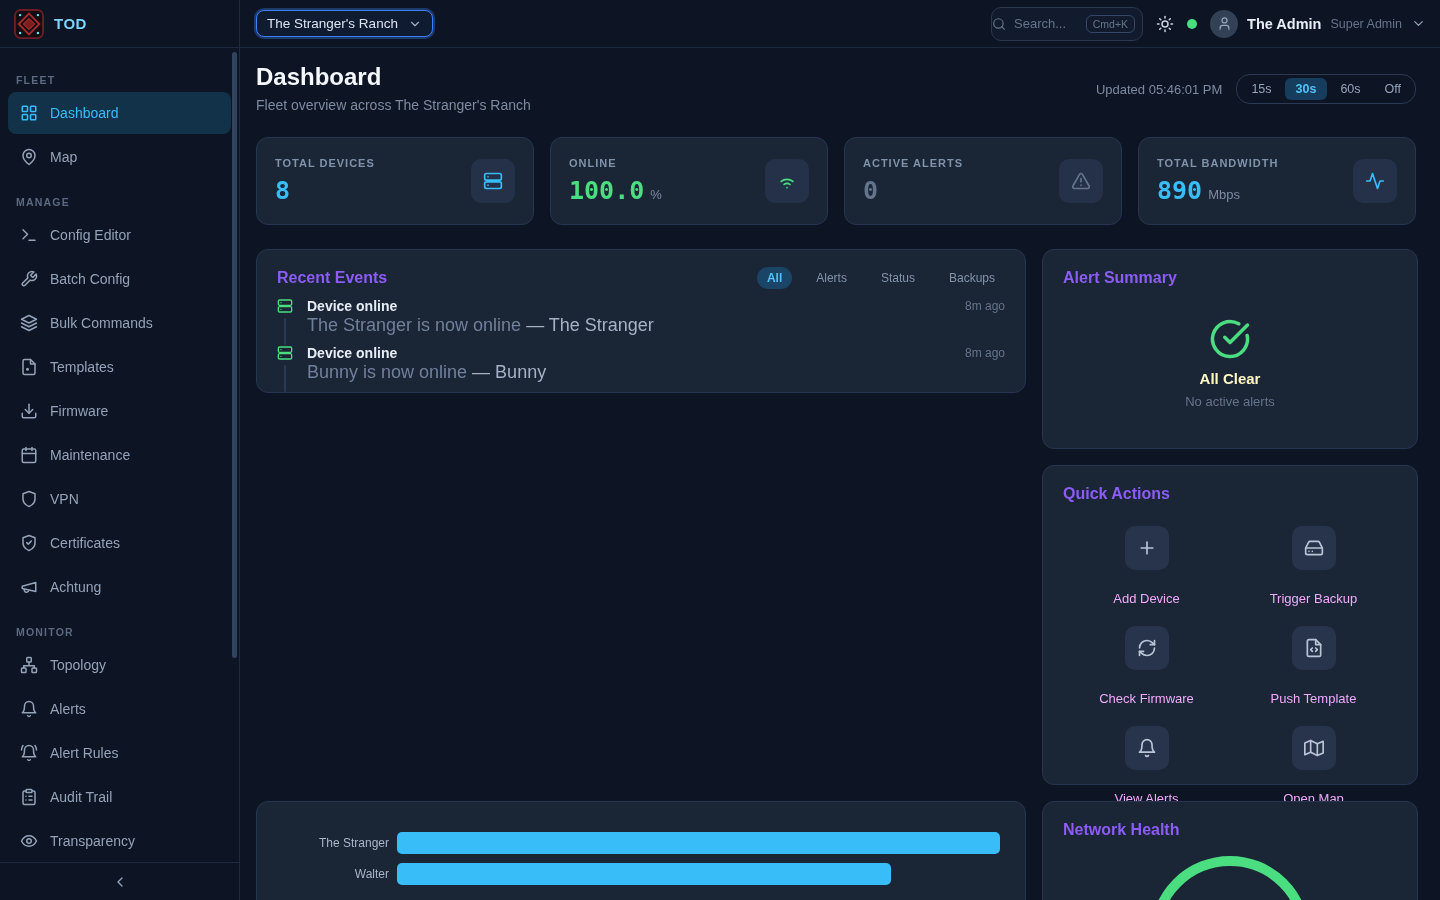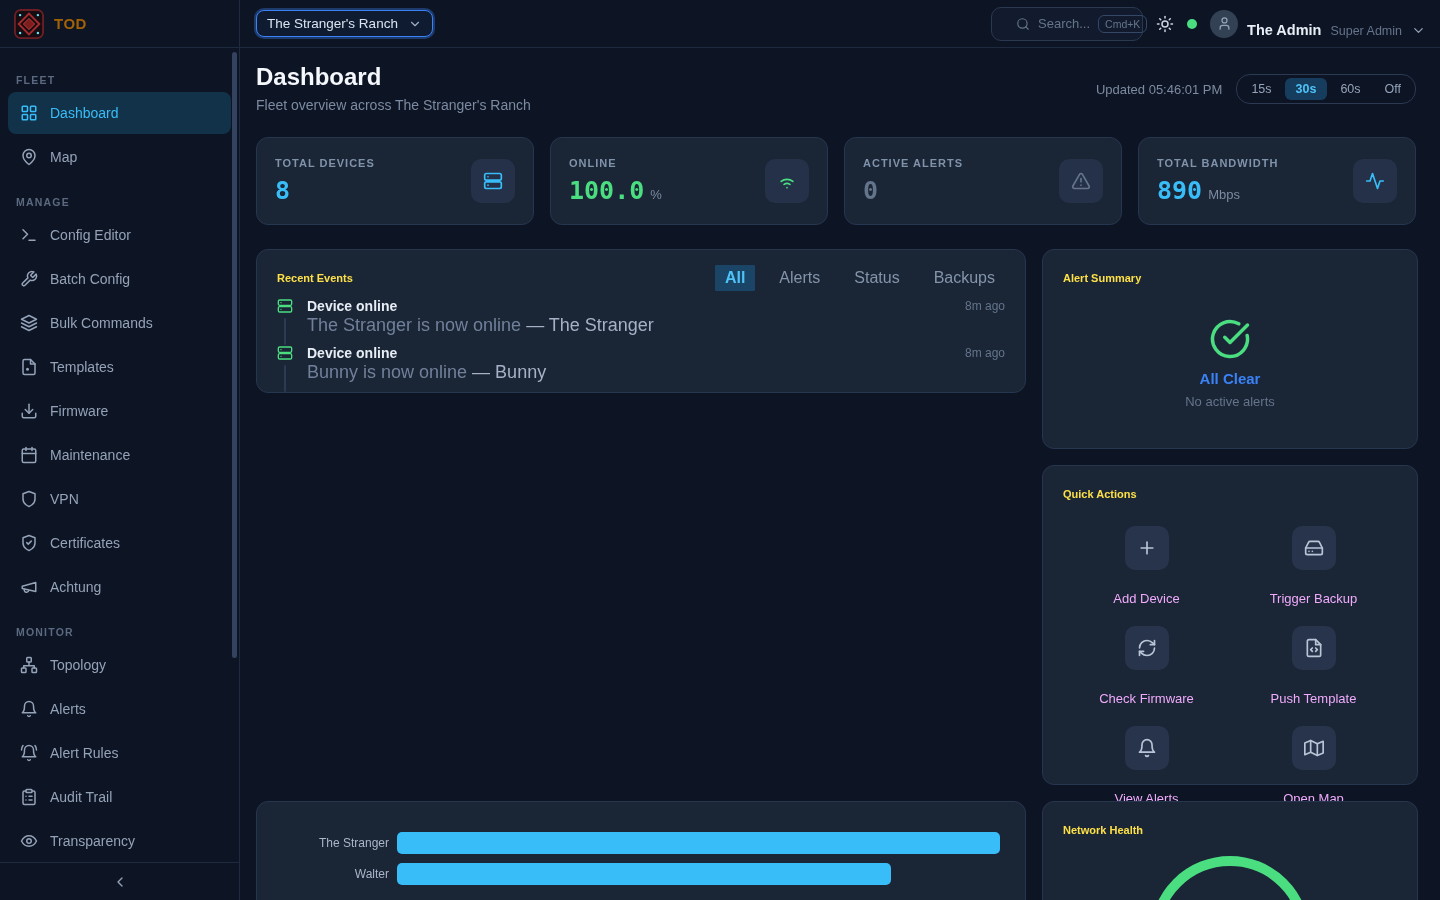--- a/index.html
+++ b/index.html
@@ -10,31 +10,31 @@
     font-family:"Liberation Sans", sans-serif;
     position:relative;
   }
   svg { display:block; }
   .icon svg { width:18px; height:18px; }
 
   
   .topbar { position:fixed; top:0; left:0; width:1440px; height:48px; display:flex; align-items:center; background:#0d1424; border-bottom:1px solid #1e2a40; z-index:20; }
   .topbar-left { width:240px; height:48px; flex:none; display:flex; align-items:center; gap:10px; padding:0 14px; border-right:1px solid #1e2a40; }
   .logo { width:30px; height:30px; border-radius:6px; }
-  .brand { font-weight:700; font-size:15px; color:#a16207; letter-spacing:.5px; }
+  .brand { font-weight:700; font-size:15px; color:#7dd3fc; letter-spacing:.5px; }
   .fleet-select { margin-left:16px; display:flex; align-items:center; gap:10px; padding:5px 10px; border:1px solid #3b82f6; box-shadow:0 0 0 2px rgba(59,130,246,.35); border-radius:8px; background:#0e1b30; color:#dbe4f0; font-size:13.5px; cursor:pointer; }
   .fleet-select .icon svg { width:14px; height:14px; color:#9fb0c6; }
   .topbar-right { margin-left:auto; display:flex; align-items:center; gap:13px; padding-right:14px; }
-  .searchbox { display:flex; align-items:center; gap:8px; width:152px; height:34px; padding:0 7px 0 24px; border:1px solid #2a3950; border-radius:10px; background:#111b2d; color:#64748b; font-size:13px; cursor:text; }
+  .searchbox { display:flex; align-items:center; gap:8px; width:152px; height:34px; padding:0 7px 0 0; border:1px solid #2a3950; border-radius:10px; background:#111b2d; color:#64748b; font-size:13px; cursor:text; }
   .searchbox .icon svg { width:14px; height:14px; color:#64748b; }
   .searchbox .kbd { margin-left:auto; border:1px solid #33476         6; border:1px solid #334766; border-radius:6px; padding:2px 6px; font-size:10.5px; color:#64748b; white-space:nowrap; }
   .icon-btn { background:none; border:none; cursor:pointer; color:#cbd5e1; display:flex; }
   .icon-btn svg { width:18px; height:18px; }
   .status-dot { width:10px; height:10px; border-radius:50%; background:#4ade80; }
-  .userchip { display:flex; align-items:flex-end; gap:9px; cursor:pointer; }
+  .userchip { display:flex; align-items:center; gap:9px; cursor:pointer; }
   .avatar { width:28px; height:28px; border-radius:50%; background:#334155; display:flex; align-items:center; justify-content:center; color:#94a3b8; }
   .avatar svg { width:15px; height:15px; }
   .user-name { font-size:14.5px; color:#e8eef6; font-weight:600; }
   .user-role { font-size:12.5px; color:#64748b; }
   .chev svg { width:15px; height:15px; color:#94a3b8; }
 
   
   .sidebar { position:fixed; top:48px; left:0; width:240px; height:852px; background:#0d1424; border-right:1px solid #1e2a40; padding-top:8px; }
   .nav-scrollbar { position:absolute; top:4px; right:2px; width:5px; height:606px; border-radius:3px; background:#33425e; cursor:grab; }
   .nav-section-label { margin:18px 16px 6px; font-size:10.5px; letter-spacing:1.2px; color:#5b6a80; font-weight:700; }
@@ -57,44 +57,44 @@
   .card { height:88px; background:#1a2536; border:1px solid #273650; border-radius:12px; padding:15px 18px; display:flex; align-items:center; justify-content:space-between; }
   .card-label { font-size:11px; letter-spacing:1px; color:#8093aa; font-weight:600; }
   .card-value { margin-top:7px; font-family:"DejaVu Sans Mono", monospace; font-size:25px; font-weight:700; display:flex; align-items:baseline; gap:6px; }
   .card-unit { font-size:13px; color:#7c8ba1; font-family:"Liberation Sans", sans-serif; font-weight:400; }
   .chip { width:44px; height:44px; border-radius:10px; background:#243148; display:flex; align-items:center; justify-content:center; flex:none; }
   .chip svg { width:20px; height:20px; }
   .c-blue { color:#38bdf8; } .c-green { color:#4ade80; } .c-muted { color:#64748b; }
 
   .panel { position:absolute; background:#1a2536; border:1px solid #273650; border-radius:12px; }
   .panel-head { display:flex; align-items:center; justify-content:space-between; height:24px; }
-  .panel-title { font-size:11px; font-weight:600; color:#fde047; }
+  .panel-title { font-size:16px; font-weight:600; color:#8b5cf6; }
 
   #recent-events { left:16px; top:201px; width:770px; height:144px; padding:16px 20px 6px; overflow:hidden; }
   .tabs { display:flex; align-items:center; gap:14px; }
-  .tab { font-size:16px; color:#8394ab; background:none; border:none; padding:4px 10px; border-radius:1px; cursor:pointer; font-family:inherit; }
+  .tab { font-size:12px; color:#8394ab; background:none; border:none; padding:4px 10px; border-radius:11px; cursor:pointer; font-family:inherit; }
   .tab.active { background:#1a4566; color:#4fc3f8; font-weight:600; }
   .events { margin-top:8px; }
   .event { display:flex; gap:14px; height:47px; }
   .ev-left { width:16px; flex:none; display:flex; flex-direction:column; align-items:center; }
   .ev-icon { color:#4ade80; display:flex; }
   .ev-icon svg { width:16px; height:16px; }
   .ev-line { width:2px; flex:1; background:#2a3a55; margin-top:4px; border-radius:1px; }
   .ev-body { flex:1; min-width:0; }
   .ev-top { display:flex; justify-content:space-between; align-items:center; }
   .ev-title { font-size:14px; font-weight:600; color:#e7edf5; }
   .ev-time { font-size:12px; color:#64748b; }
   .ev-desc { margin-top:1px; font-size:18px; color:#71809a; }
   .ev-desc .dev { color:#a5b2c6; }
 
   #alert-summary { left:802px; top:201px; width:376px; height:200px; padding:16px 20px; }
   .as-body { margin-top:28px; display:flex; flex-direction:column; align-items:center; }
   .as-icon { color:#4ade80; }
   .as-icon svg { width:42px; height:42px; }
-  .as-status { margin-top:10px; font-size:15px; font-weight:600; color:#3b82f6; }
+  .as-status { margin-top:10px; font-size:15px; font-weight:600; color:#fef9c3; }
   .as-detail { margin-top:7px; font-size:13px; color:#64748b; }
 
   #quick-actions { left:802px; top:417px; width:376px; height:320px; padding:16px 20px; }
   .qa-grid { margin-top:20px; display:grid; grid-template-columns:1fr 1fr; row-gap:20px; }
   .qa-item { display:flex; flex-direction:column; align-items:center; cursor:pointer; }
   .qa-chip { width:44px; height:44px; border-radius:10px; background:#27344c; display:flex; align-items:center; justify-content:center; color:#b9c5d6; }
   .qa-chip svg { width:20px; height:20px; }
   .qa-label { margin-top:21px; font-size:13px; color:#f0abfc; }
 
   #bandwidth { left:16px; top:753px; width:770px; height:240px; padding:16px 20px; }

